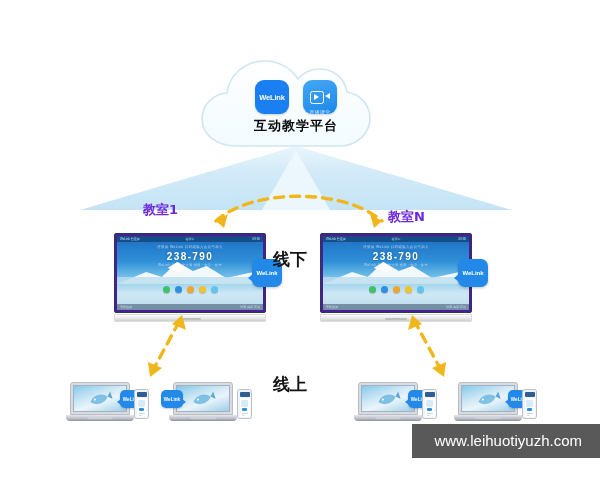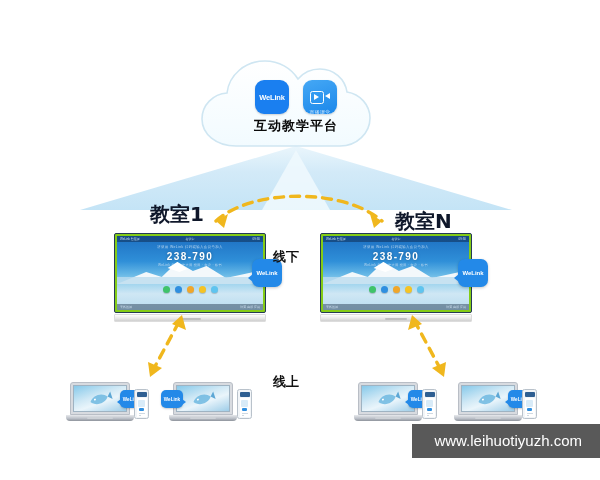--- a/index.html
+++ b/index.html
@@ -78,44 +78,43 @@
   .cloud-title{
     position:absolute;left:0;top:55px;width:200px;text-align:center;
     font-size:13px;font-weight:bold;color:#0a0a0a;
     letter-spacing:1px;
     font-family:"DejaVu Sans","Liberation Sans",sans-serif;
   }
 
   
   .room-label{
     position:absolute;z-index:15;
-    font-size:20px;font-weight:bold;color:#0f172a;
+    font-size:13px;font-weight:bold;color:#6d28d9;
     white-space:nowrap;
     font-family:"DejaVu Sans","Liberation Sans",sans-serif;
-    margin-left:7px;
   }
   .room-label.l{left:143px;top:201px;}
   .room-label.r{left:388px;top:208px;}
 
   
   .mode-label{
     position:absolute;z-index:15;
-    font-size:13px;font-weight:bold;color:#111;
+    font-size:17px;font-weight:bold;color:#111;
     white-space:nowrap;
     font-family:"DejaVu Sans","Liberation Sans",sans-serif;
   }
   .mode-label.offline{left:273px;top:248px;}
   .mode-label.online{left:273px;top:373px;}
 
   
   .display{position:absolute;z-index:10;width:152px;}
   .display.l{left:114px;top:233px;}
   .display.r{left:320px;top:233px;}
   .disp-frame{
-    width:152px;height:80px;background:#84cc16;
+    width:152px;height:80px;background:#4c1d95;
     border:1.4px solid #243a57;border-radius:2px;
     box-sizing:border-box;position:relative;overflow:hidden;
   }
   .disp-screen{
     position:absolute;left:2px;top:2px;right:2px;bottom:2px;
     background:linear-gradient(180deg,#1d6fc2 0%,#2f8fd8 34%,#67b8e6 52%,#9fd4ee 64%,#cfe7f4 78%,#b9dcef 100%);
     overflow:hidden;
   }
   .topbar{
     position:absolute;left:0;top:0;width:100%;height:6px;

